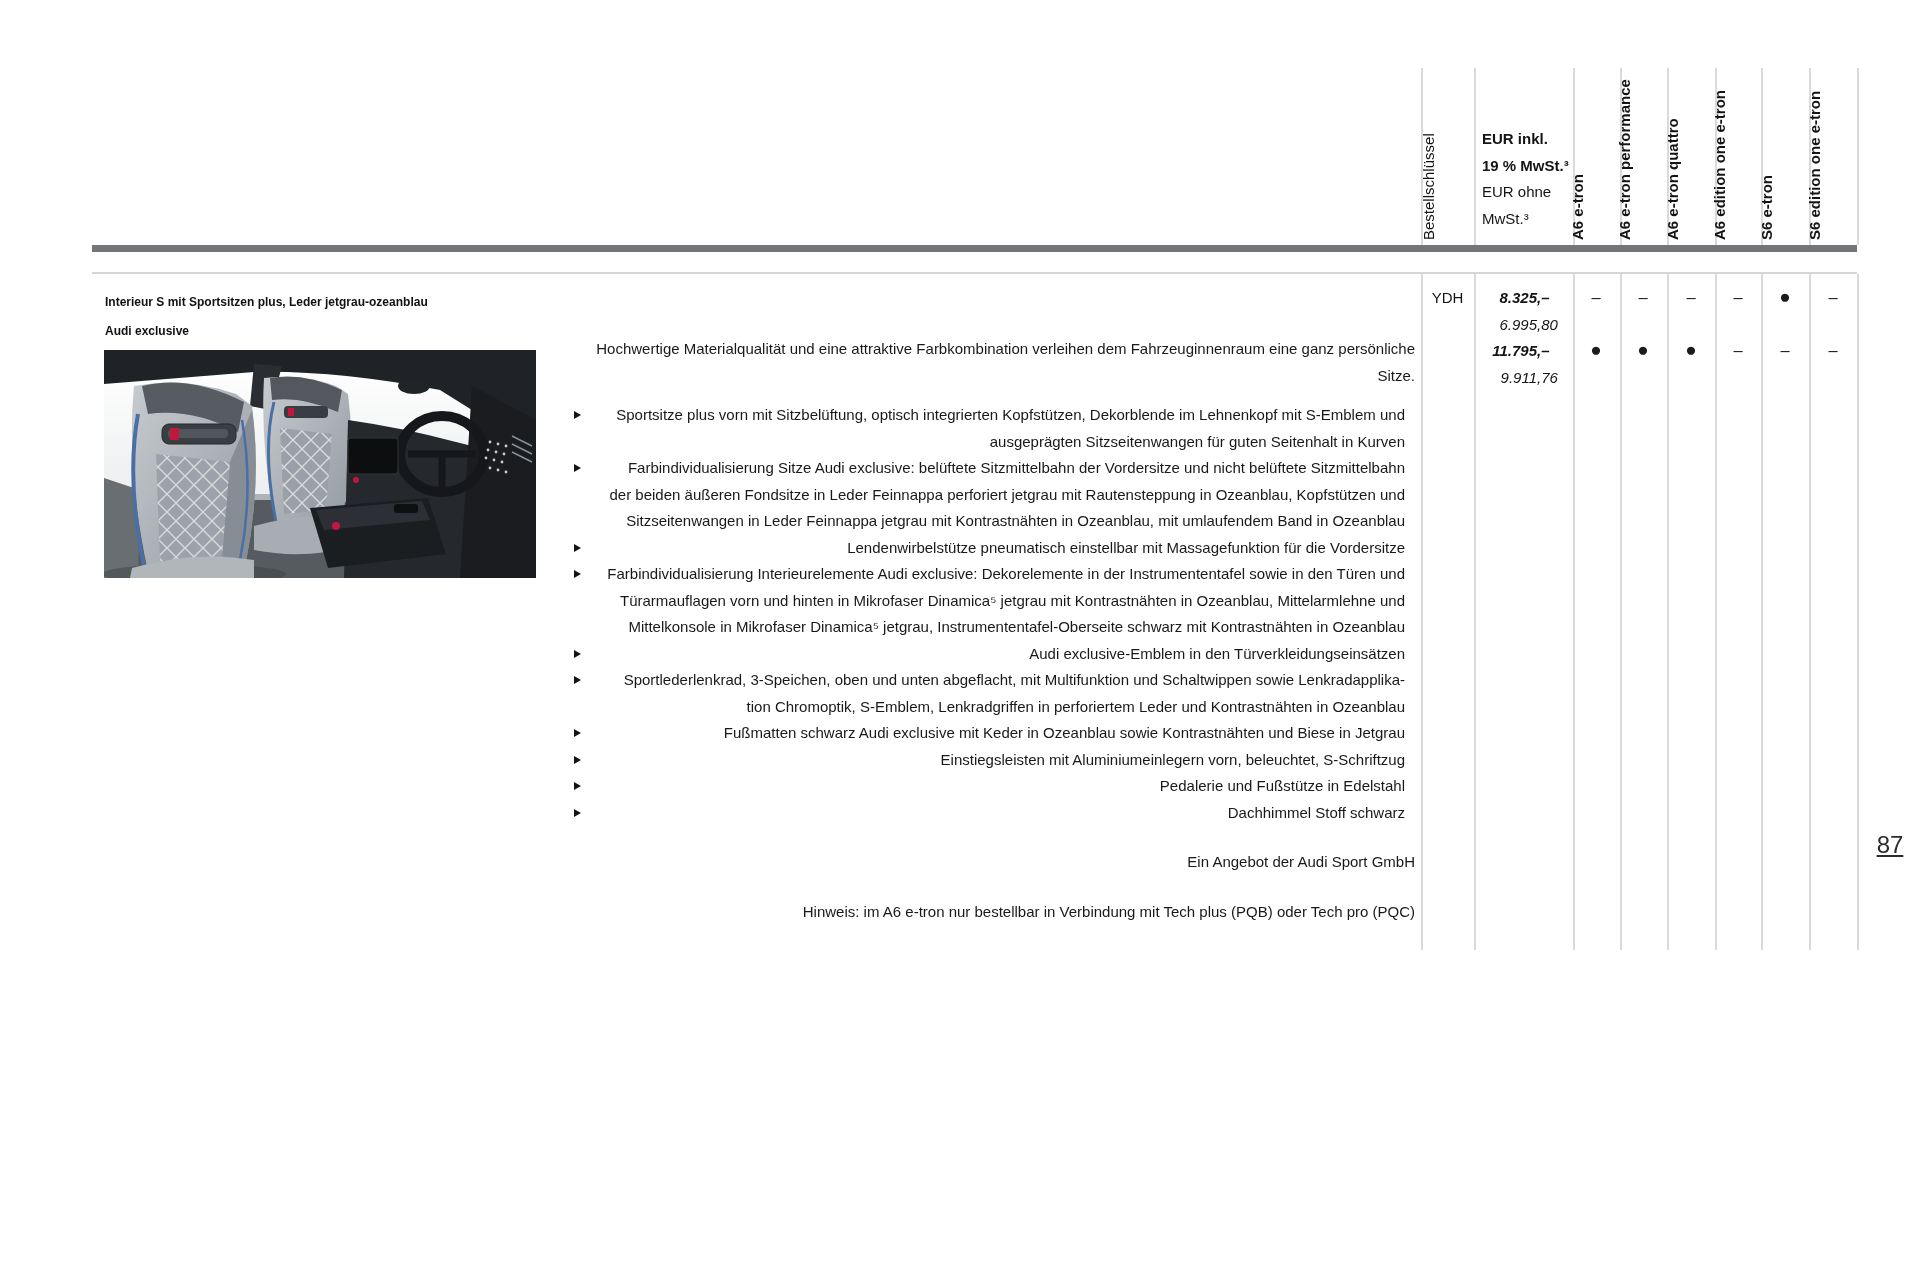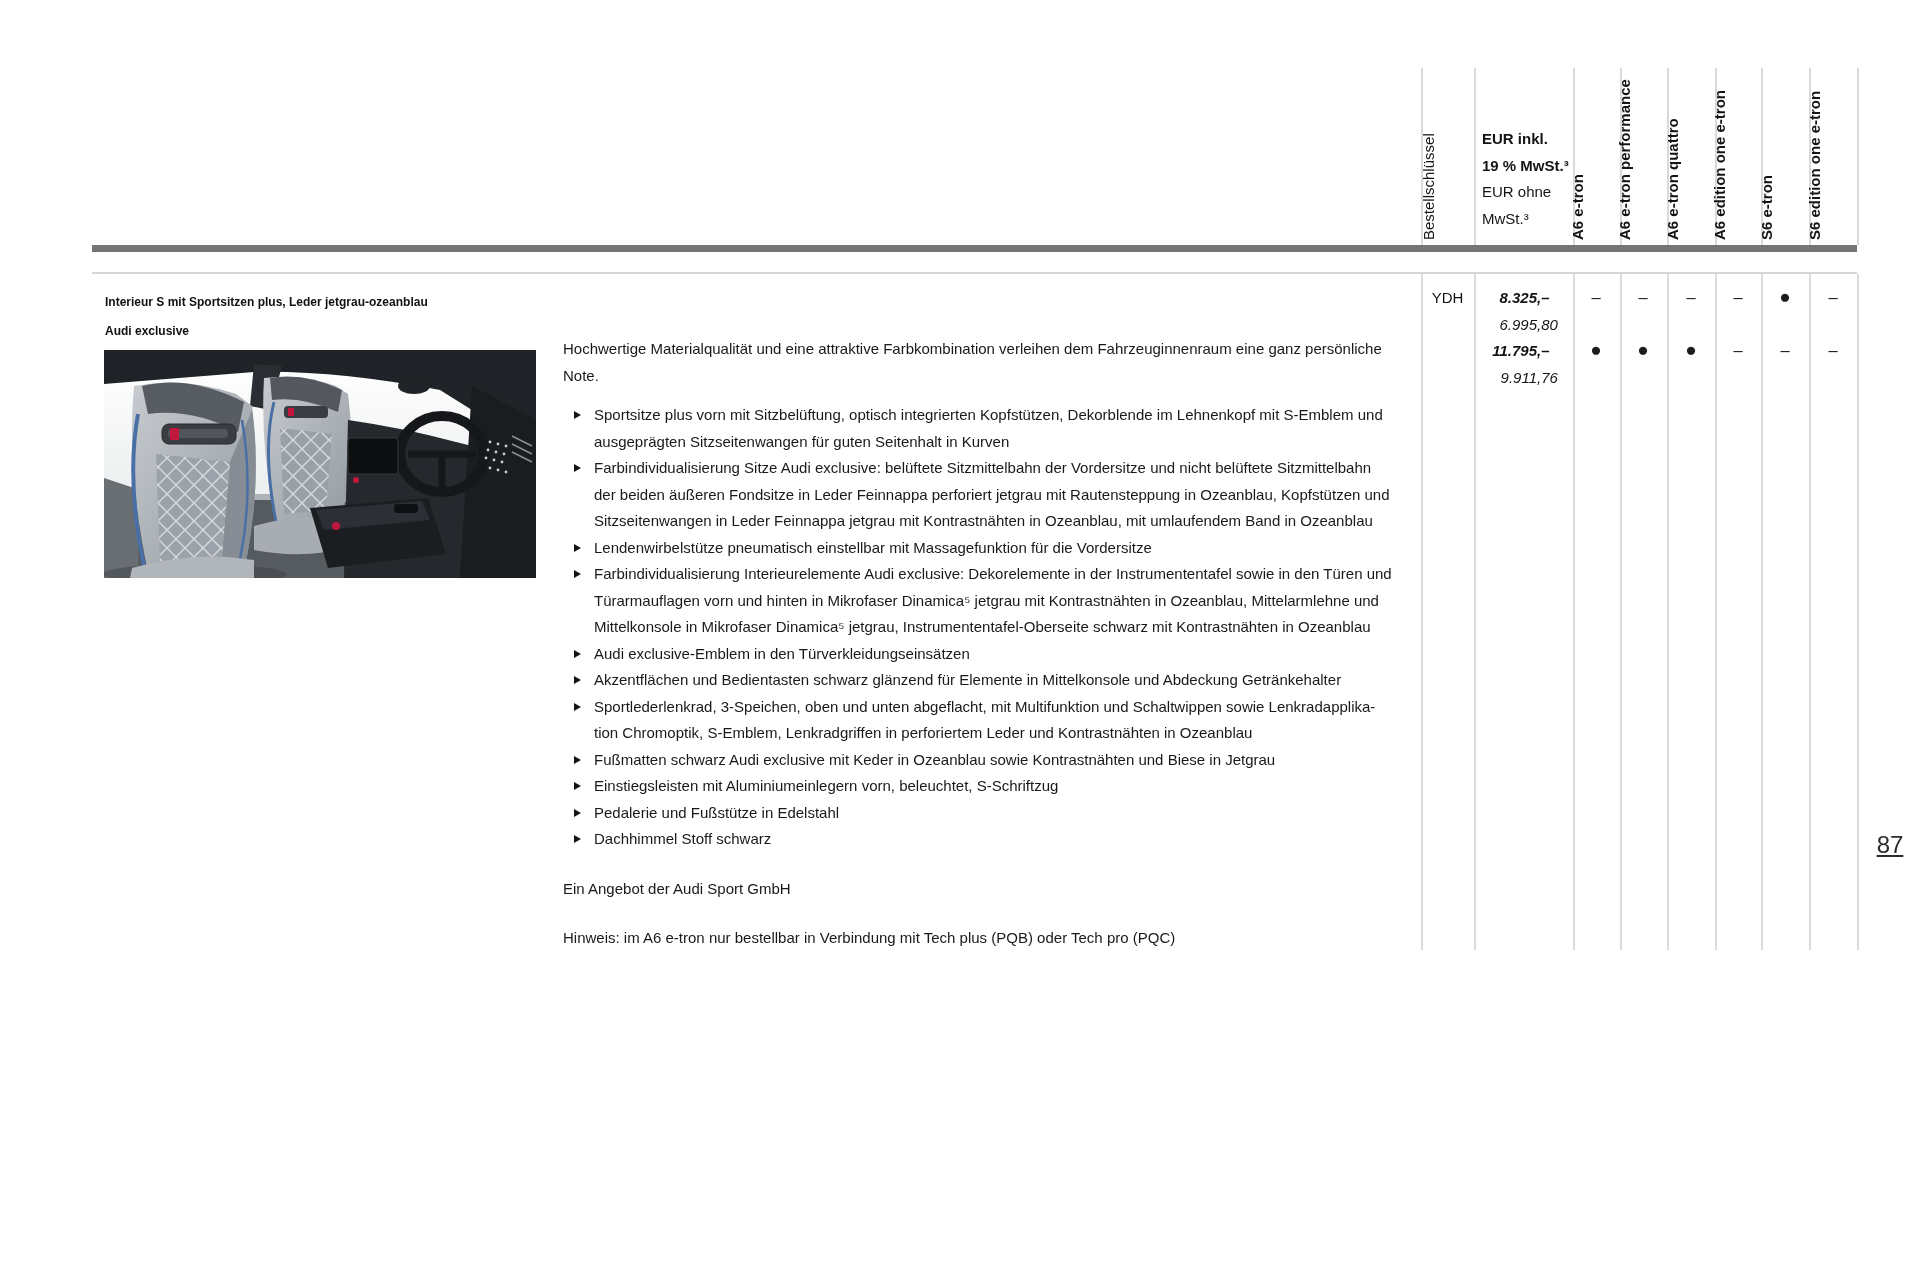--- a/index.html
+++ b/index.html
@@ -17,21 +17,21 @@
     transform:rotate(-90deg);transform-origin:0 100%;color:#141414;
   }
   .vlabel.b{font-weight:bold;}
   .price-head{position:absolute;left:1482px;top:126px;line-height:26.5px;font-size:15px;color:#141414;}
   .price-head .b{font-weight:bold;}
   .title{position:absolute;left:105px;font-weight:bold;font-size:12px;line-height:22px;color:#111;}
   .title.main{top:291px;}
   .title.sub{top:320px;}
   .photo{position:absolute;left:104px;top:350px;}
   .desc{position:absolute;left:563px;top:336px;width:852px;font-size:15px;line-height:26.5px;color:#191919;}
-  .desc .line{white-space:nowrap;}
+  .desc .line{white-space:nowrap;text-align:right;}
   .intro{margin:0 0 13px 0;}
   .pkg-head{margin:0;}
   .blist{list-style:none;margin:10px;padding:0;}
   .bullet-item{position:relative;padding-left:21px;margin:0;}
   .tri{
     position:absolute;left:1px;top:9px;width:0;height:0;
     border-left:7.5px solid #141414;border-top:4.5px solid transparent;border-bottom:4.5px solid transparent;
   }
   .note{margin-top:23px;}
   .code{position:absolute;left:1421px;top:285px;width:53px;text-align:center;font-size:15px;line-height:26.5px;color:#141414;}
@@ -143,21 +143,21 @@
         <path d="M34 64 Q22 130 40 216" stroke="#4a6fa5" stroke-width="4" fill="none"></path>
         <path d="M138 70 Q150 140 136 210" stroke="#4a6fa5" stroke-width="2.5" fill="none"></path>
         <path d="M28 218 Q90 200 150 210 L150 228 L26 228 Z" fill="#b1b6bb"></path>
       </g>
     </g>
   </svg>
 
   <div class="desc">
     <div class="intro" id="intro">
         <div class="line">Hochwertige Materialqualität und eine attraktive Farbkombination verleihen dem Fahrzeuginnenraum eine ganz persönliche</div>
-        <div class="line">Note.</div>
+        <div class="line">Sitze.</div>
       </div>
     <ul class="blist" id="bullet-list">
         <li class="bullet-item">
           <span class="tri"></span>
           <div class="line">Sportsitze plus vorn mit Sitzbelüftung, optisch integrierten Kopfstützen, Dekorblende im Lehnenkopf mit S-Emblem und</div>
           <div class="line">ausgeprägten Sitzseitenwangen für guten Seitenhalt in Kurven</div>
         </li>
         <li class="bullet-item">
           <span class="tri"></span>
           <div class="line">Farbindividualisierung Sitze Audi exclusive: belüftete Sitzmittelbahn der Vordersitze und nicht belüftete Sitzmittelbahn</div>
@@ -170,24 +170,20 @@
         </li>
         <li class="bullet-item">
           <span class="tri"></span>
           <div class="line">Farbindividualisierung Interieurelemente Audi exclusive: Dekorelemente in der Instrumententafel sowie in den Türen und</div>
           <div class="line">Türarmauflagen vorn und hinten in Mikrofaser Dinamica⁵ jetgrau mit Kontrastnähten in Ozeanblau, Mittelarmlehne und</div>
           <div class="line">Mittelkonsole in Mikrofaser Dinamica⁵ jetgrau, Instrumententafel-Oberseite schwarz mit Kontrastnähten in Ozeanblau</div>
         </li>
         <li class="bullet-item">
           <span class="tri"></span>
           <div class="line">Audi exclusive-Emblem in den Türverkleidungseinsätzen</div>
-        </li>
-        <li class="bullet-item">
-          <span class="tri"></span>
-          <div class="line">Akzentflächen und Bedientasten schwarz glänzend für Elemente in Mittelkonsole und Abdeckung Getränkehalter</div>
         </li>
         <li class="bullet-item">
           <span class="tri"></span>
           <div class="line">Sportlederlenkrad, 3-Speichen, oben und unten abgeflacht, mit Multifunktion und Schaltwippen sowie Lenkradapplika-</div>
           <div class="line">tion Chromoptik, S-Emblem, Lenkradgriffen in perforiertem Leder und Kontrastnähten in Ozeanblau</div>
         </li>
         <li class="bullet-item">
           <span class="tri"></span>
           <div class="line">Fußmatten schwarz Audi exclusive mit Keder in Ozeanblau sowie Kontrastnähten und Biese in Jetgrau</div>
         </li>

